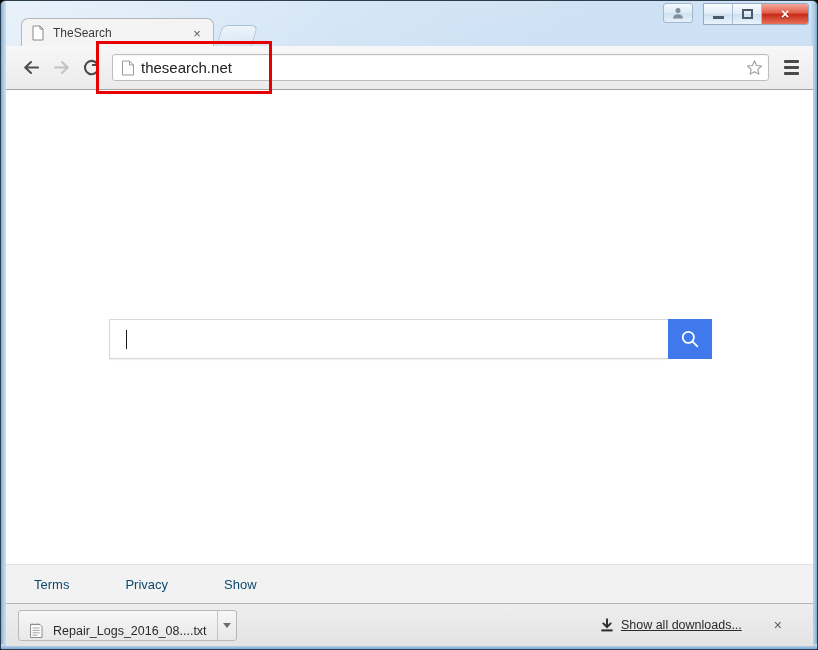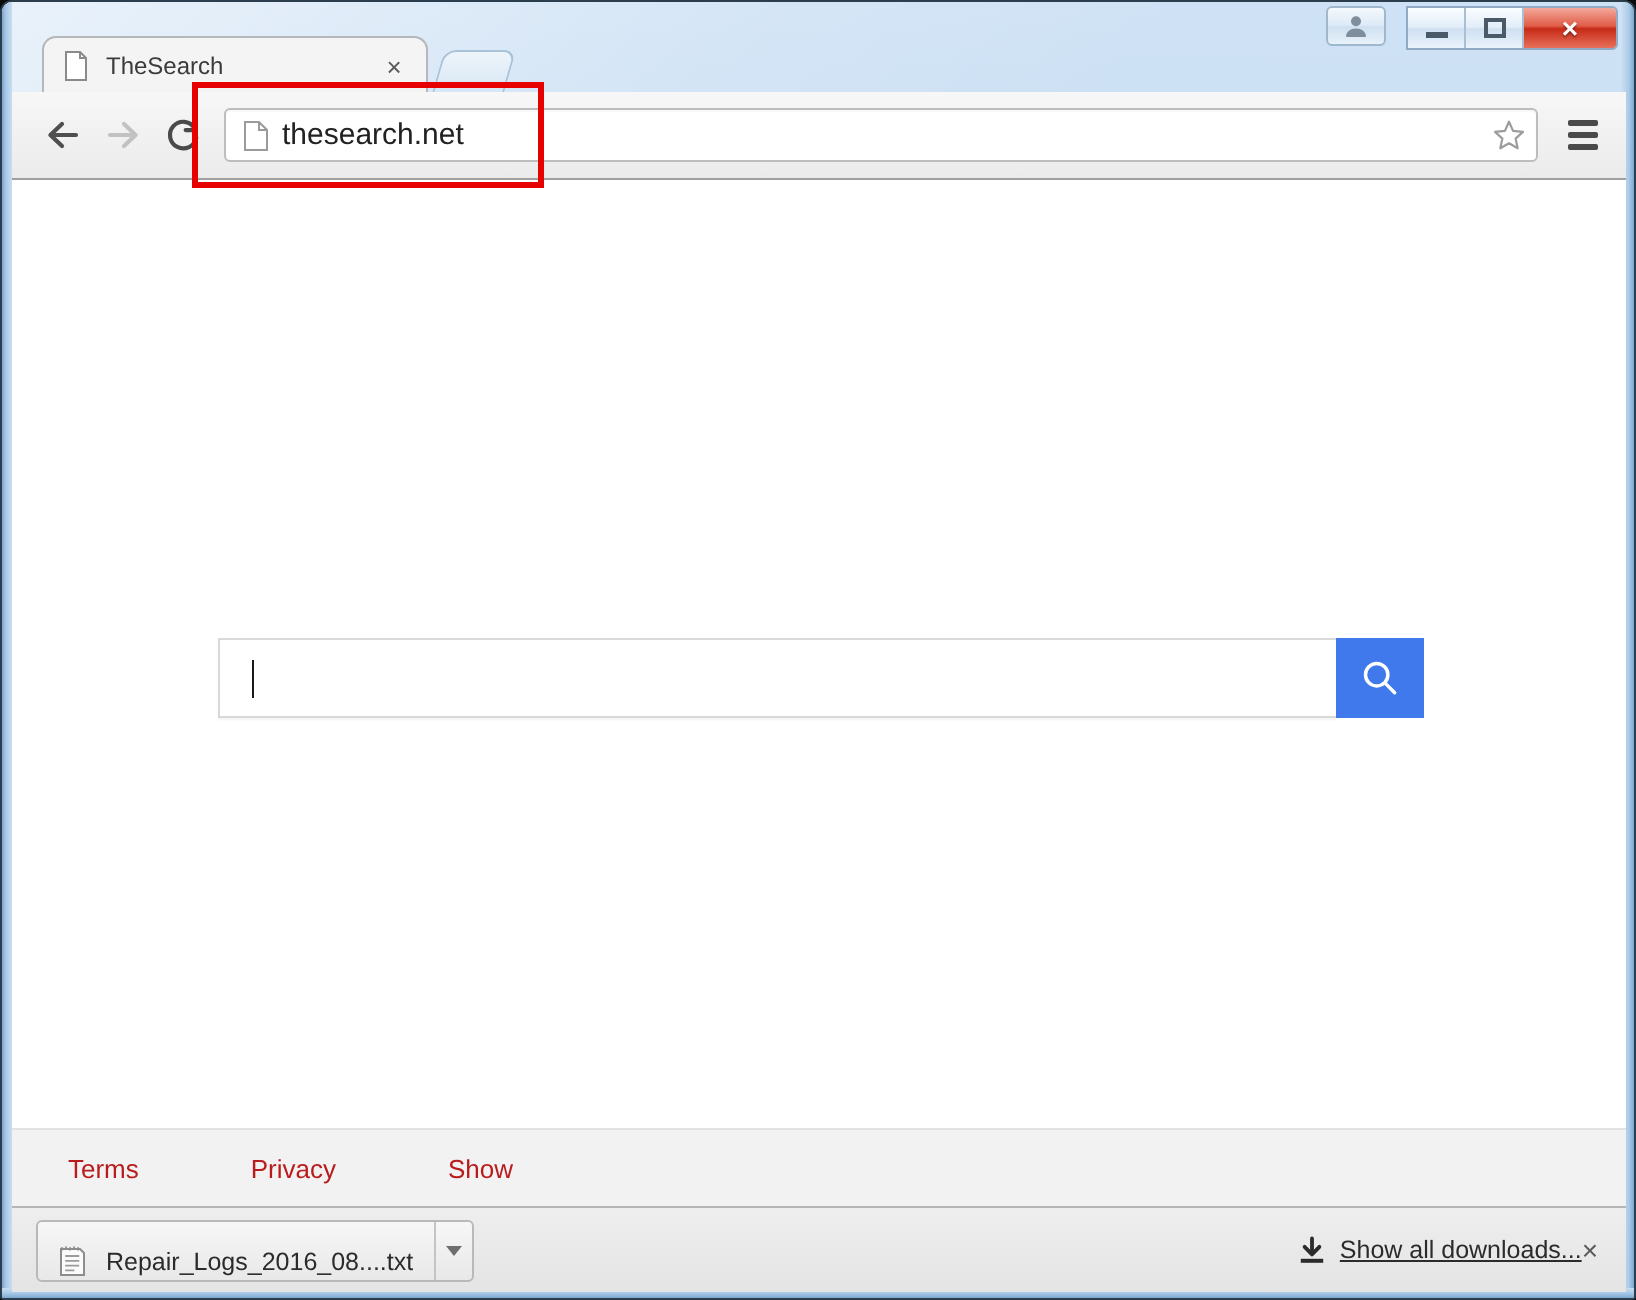--- a/index.html
+++ b/index.html
@@ -152,21 +152,21 @@
 
   
   .footer {
     position: absolute; left: 5px; top: 563px;
     width: 807px; height: 39px;
     background: #f2f2f2;
     border-top: 1px solid #e2e2e2;
     display: flex; align-items: center;
     padding-left: 28px; gap: 56px;
   }
-  .footer a { font-size: 13px; color: #b91c1c; text-decoration: none; }
+  .footer a { font-size: 13px; color: #0c4a6e; text-decoration: none; }
 
   
   .shelf {
     position: absolute; left: 5px; top: 602px;
     width: 807px; height: 43px;
     background: linear-gradient(180deg,#eeeeee 0%, #e4e4e4 100%);
     border-top: 1px solid #b6b6b6;
     display: flex; align-items: center;
   }
   .dlitem {
@@ -176,21 +176,21 @@
     display: flex; align-items: stretch;
   }
   .dlitem .body { display: flex; align-items: center; padding: 12px 10px 0 9px; }
   .dlitem .fileicon { width: 16px; height: 18px; margin-right: 9px; flex: 0 0 auto; }
   .dlitem .fname { font-size: 12.5px; color: #2b2b2b; white-space: nowrap; }
   .dlitem .arrowcell {
     width: 19px; border-left: 1px solid #c4c4c4;
     display: flex; align-items: center; justify-content: center;
   }
   .caretdown { width: 0; height: 0; border-left: 4px solid transparent; border-right: 4px solid transparent; border-top: 5px solid #6e6e6e; }
-  .shelf-right { margin-left: auto; display: flex; align-items: center; padding-right: 14px; gap: 0; }
+  .shelf-right { margin-left: auto; display: flex; align-items: center; padding-right: 31px; gap: 32px; }
   .showall { display: flex; align-items: center; gap: 7px; }
   .showall .lbl { font-size: 12.5px; color: #2b2b2b; text-decoration: underline; }
   .shelf-close { font-size: 14px; color: #5a5a5a; }
 </style>
 </head>
 <body>
 
 <div class="window">
   <div class="glass-sheen"></div>
   <div class="frame-left"></div>

